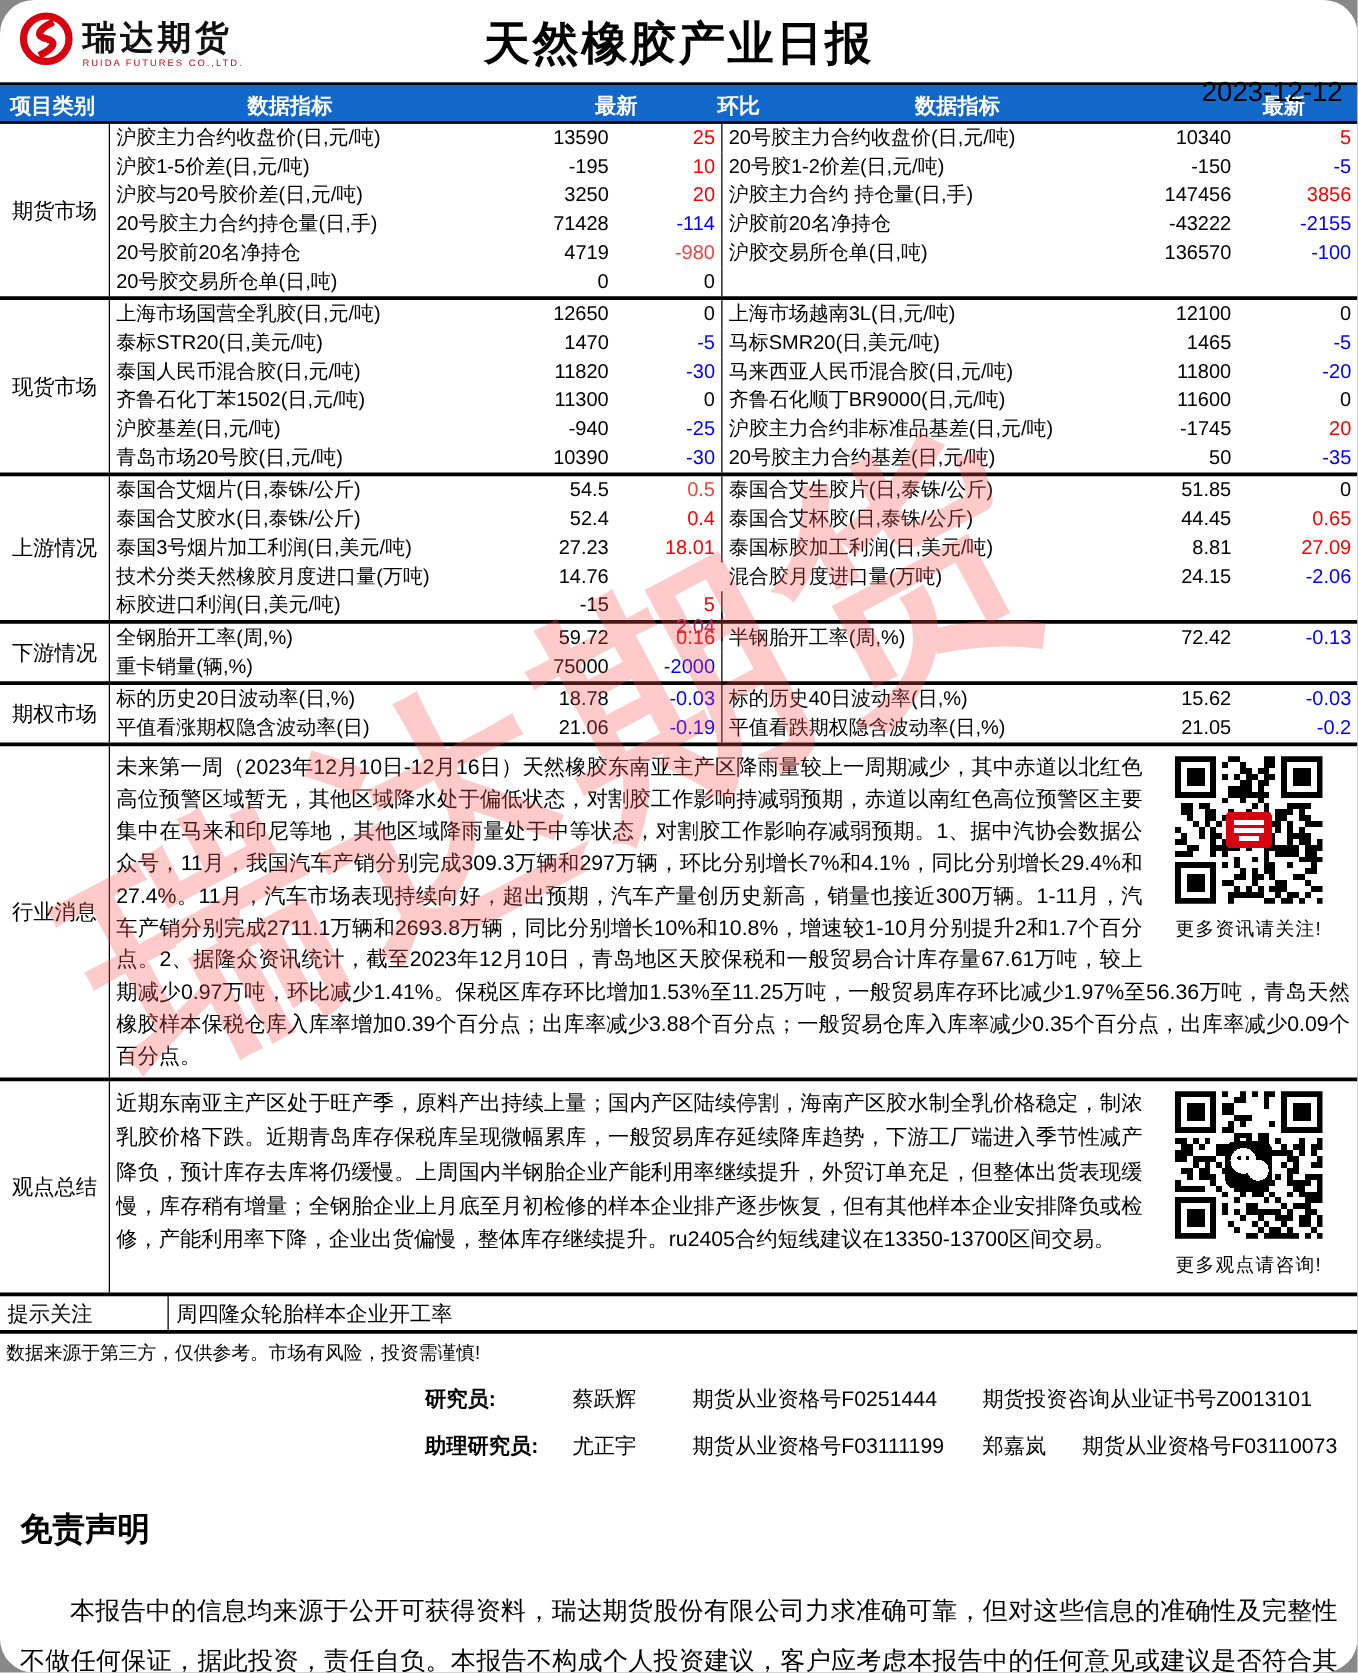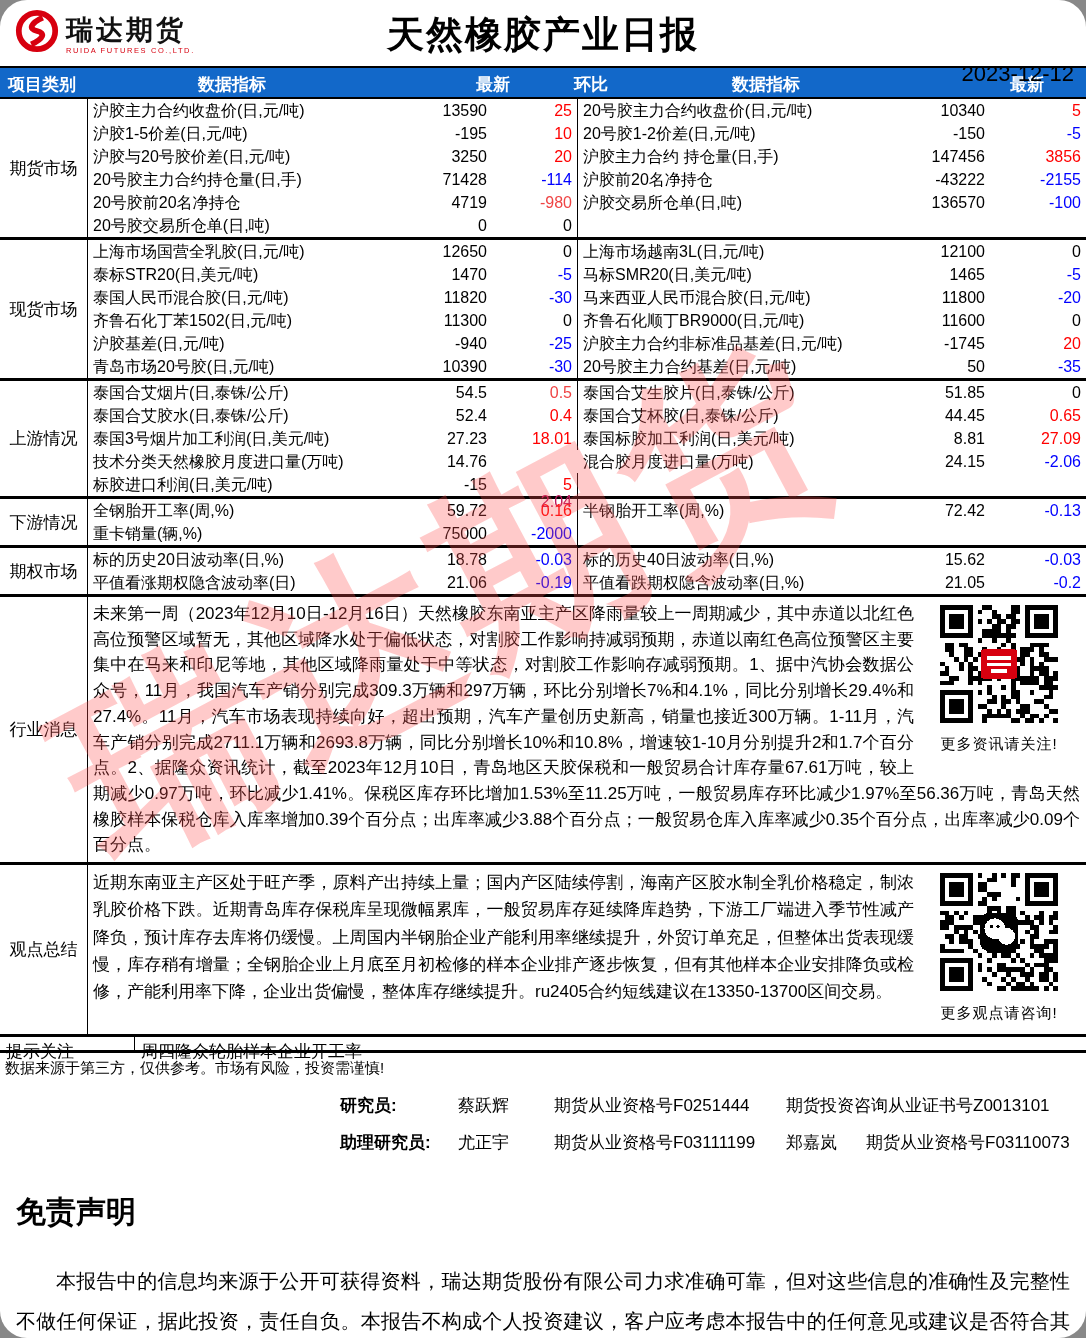--- a/index.html
+++ b/index.html
@@ -39,36 +39,36 @@
 
   
   .text-body { flex:1; padding:4px 6px 4px 5px; text-align:justify; }
   .news .text-body { font-size:17px; line-height:25.7px; min-height:257px; }
   .summary .text-body { font-size:17px; line-height:27.3px; min-height:163px; }
   .qr-float { float:right; width:150px; text-align:center; margin:4px 6px 4px 10px; }
   .qr-float svg { width:118px; height:118px; display:block; margin:0 auto; }
   .qr-caption { font-size:15px; margin-top:8px; letter-spacing:1px; }
 
   
-  .alert-row { display:flex; border-bottom:3px solid #000; height:16px; line-height:30px; }
+  .alert-row { display:flex; border-bottom:3px solid #000; height:30px; line-height:30px; }
   .alert-cat { width:135px; flex:0 0 135px; padding-left:6px; font-size:17px; border-right:1px solid #000; }
   .alert-text { flex:1; padding-left:6px; font-size:17px; }
 
   
   .source-note { padding:6px 0 0 5px; font-size:15px; }
   .researchers { margin:16px 0 0 340px; font-size:17px; }
   .res-row { display:flex; margin-bottom:14px; }
   .res-label { width:118px; font-weight:700; }
   .res-name { width:96px; }
   .res-cert1 { width:232px; }
   .res-name2 { width:80px; }
 
   
   .disclaimer { margin-top:38px; padding:0 16px; }
-  .disc-head { font-size:30px; font-weight:900; margin-bottom:28px; }
+  .disc-head { font-size:26px; font-weight:900; margin-bottom:28px; }
   .disc-body { font-size:20px; line-height:40px; text-align:justify; text-indent:2em; }
 
   
   .watermark { position:absolute; top:470px; left:30px; font-size:200px; font-weight:700;
                color:rgba(255,80,80,0.30); transform:rotate(-28deg); transform-origin:center;
                white-space:nowrap; pointer-events:none; letter-spacing:10px; }
 </style>
 </head>
 <body>
 

